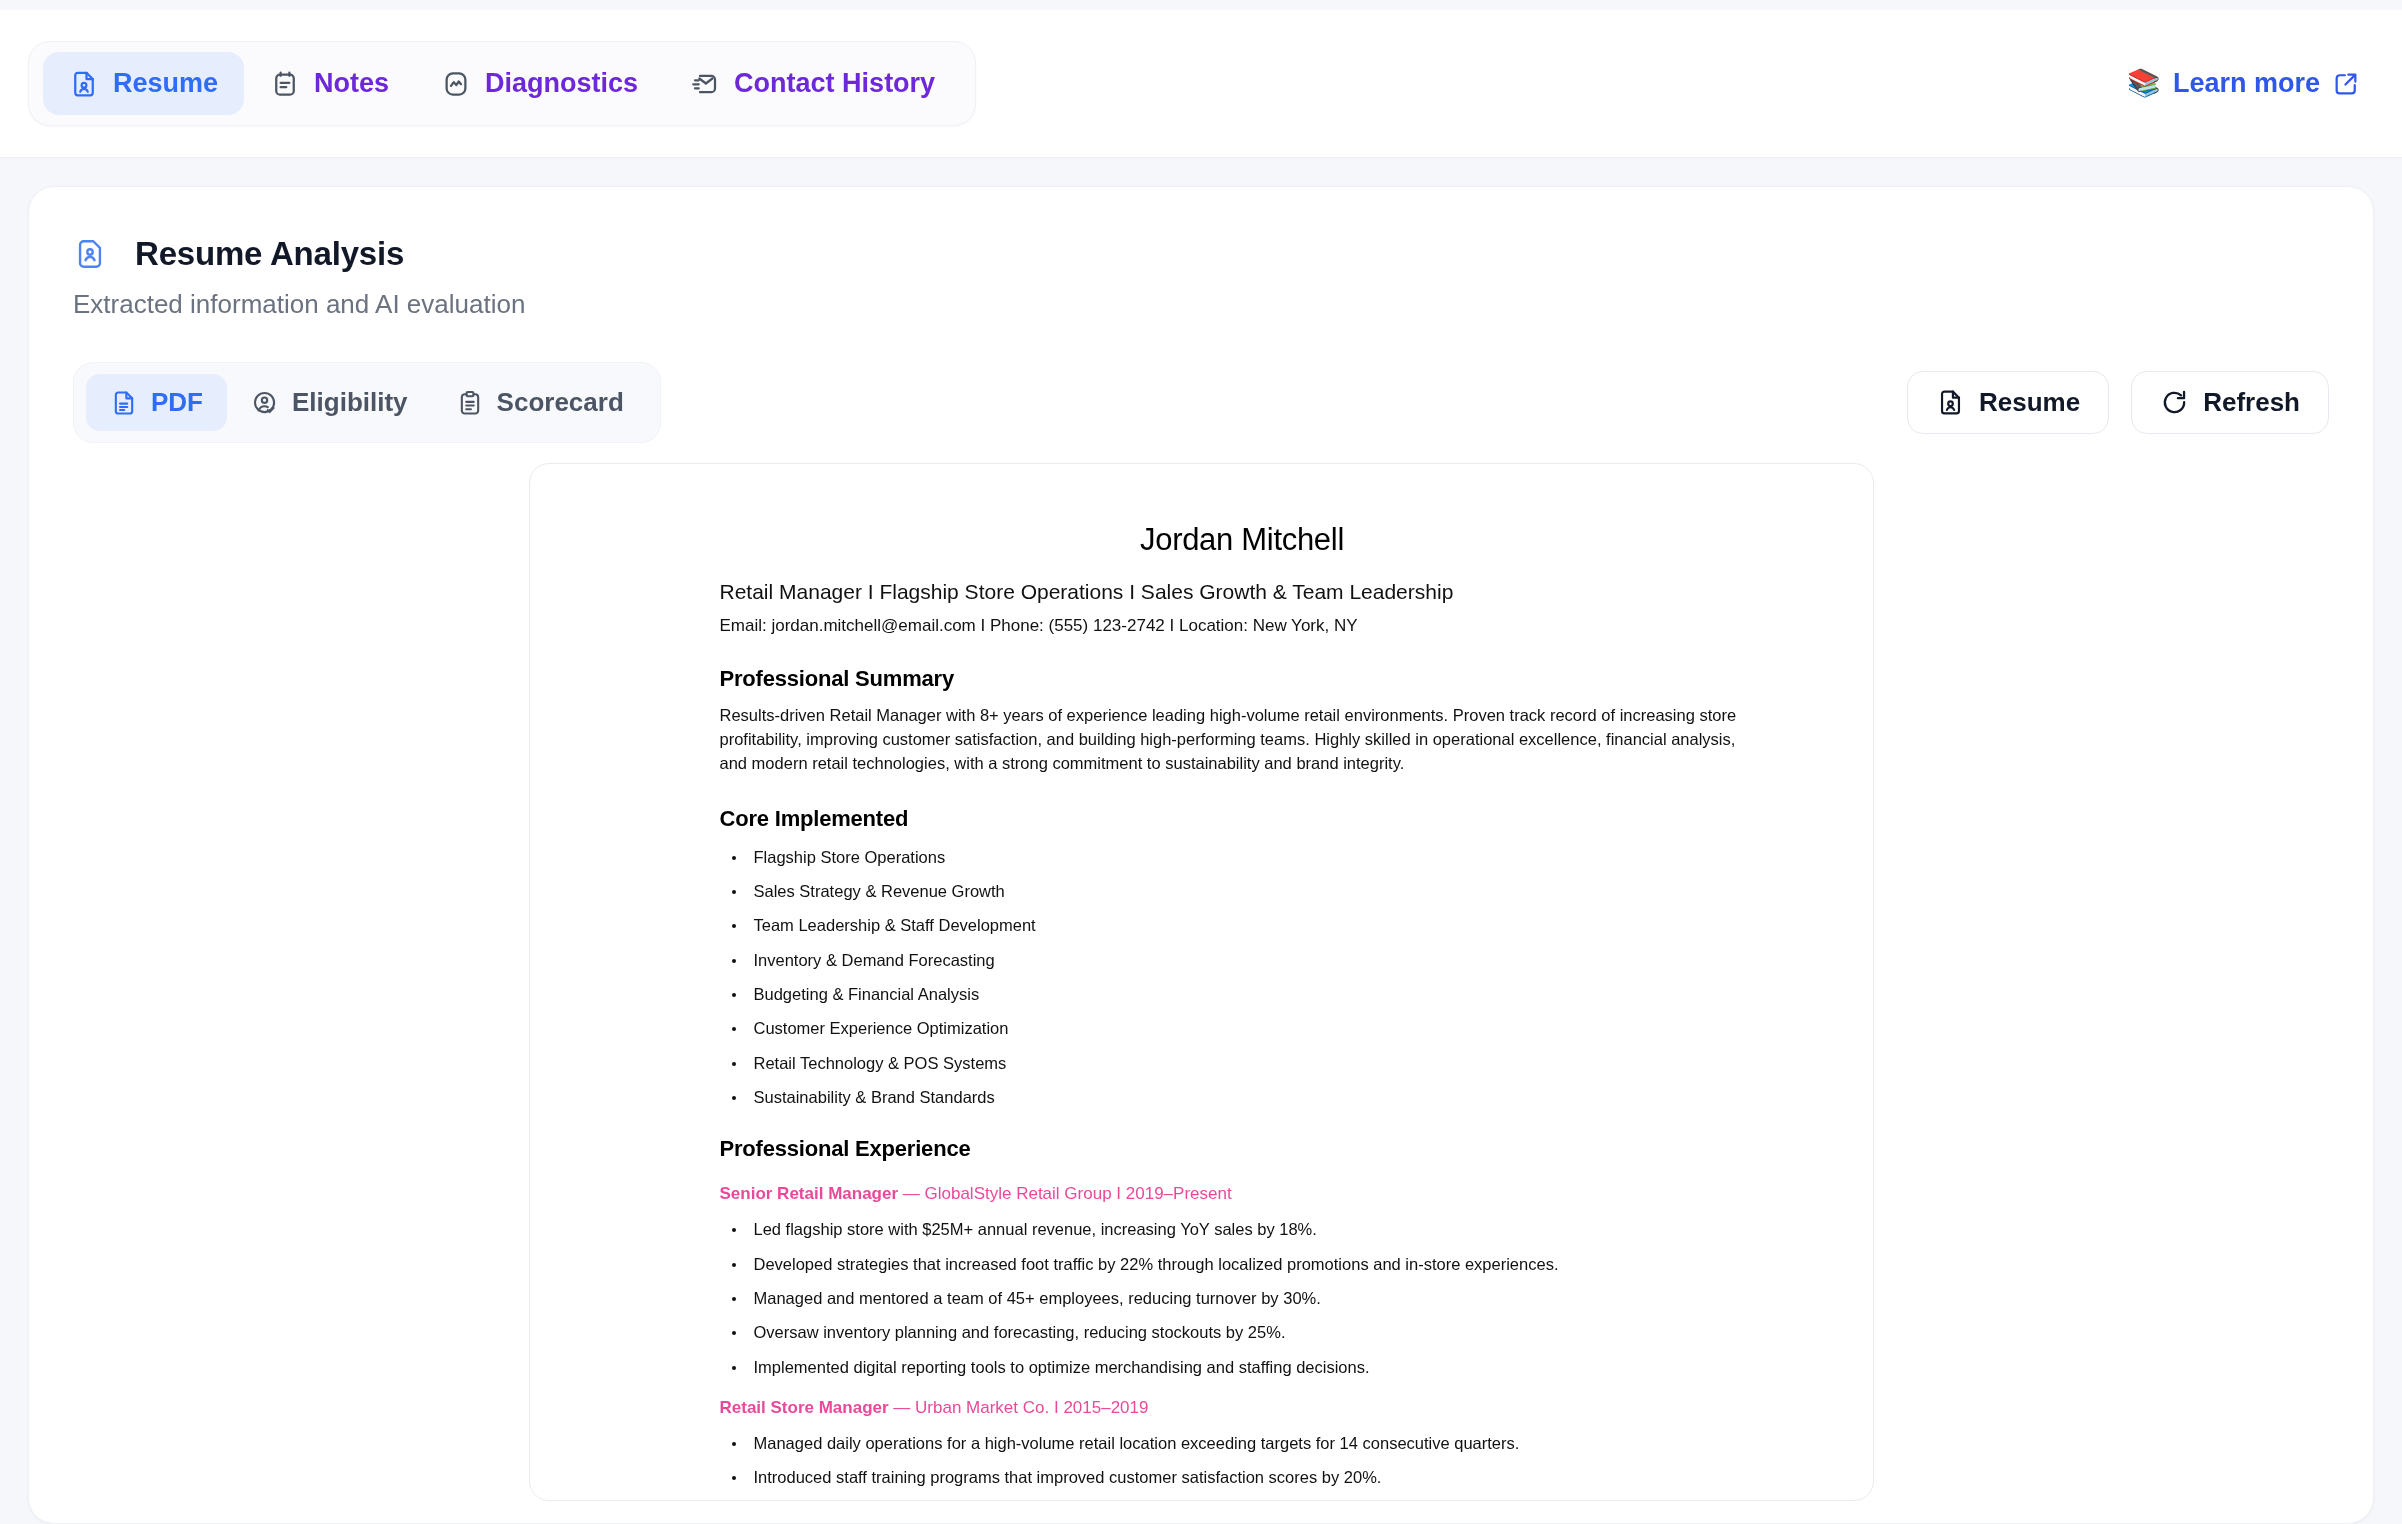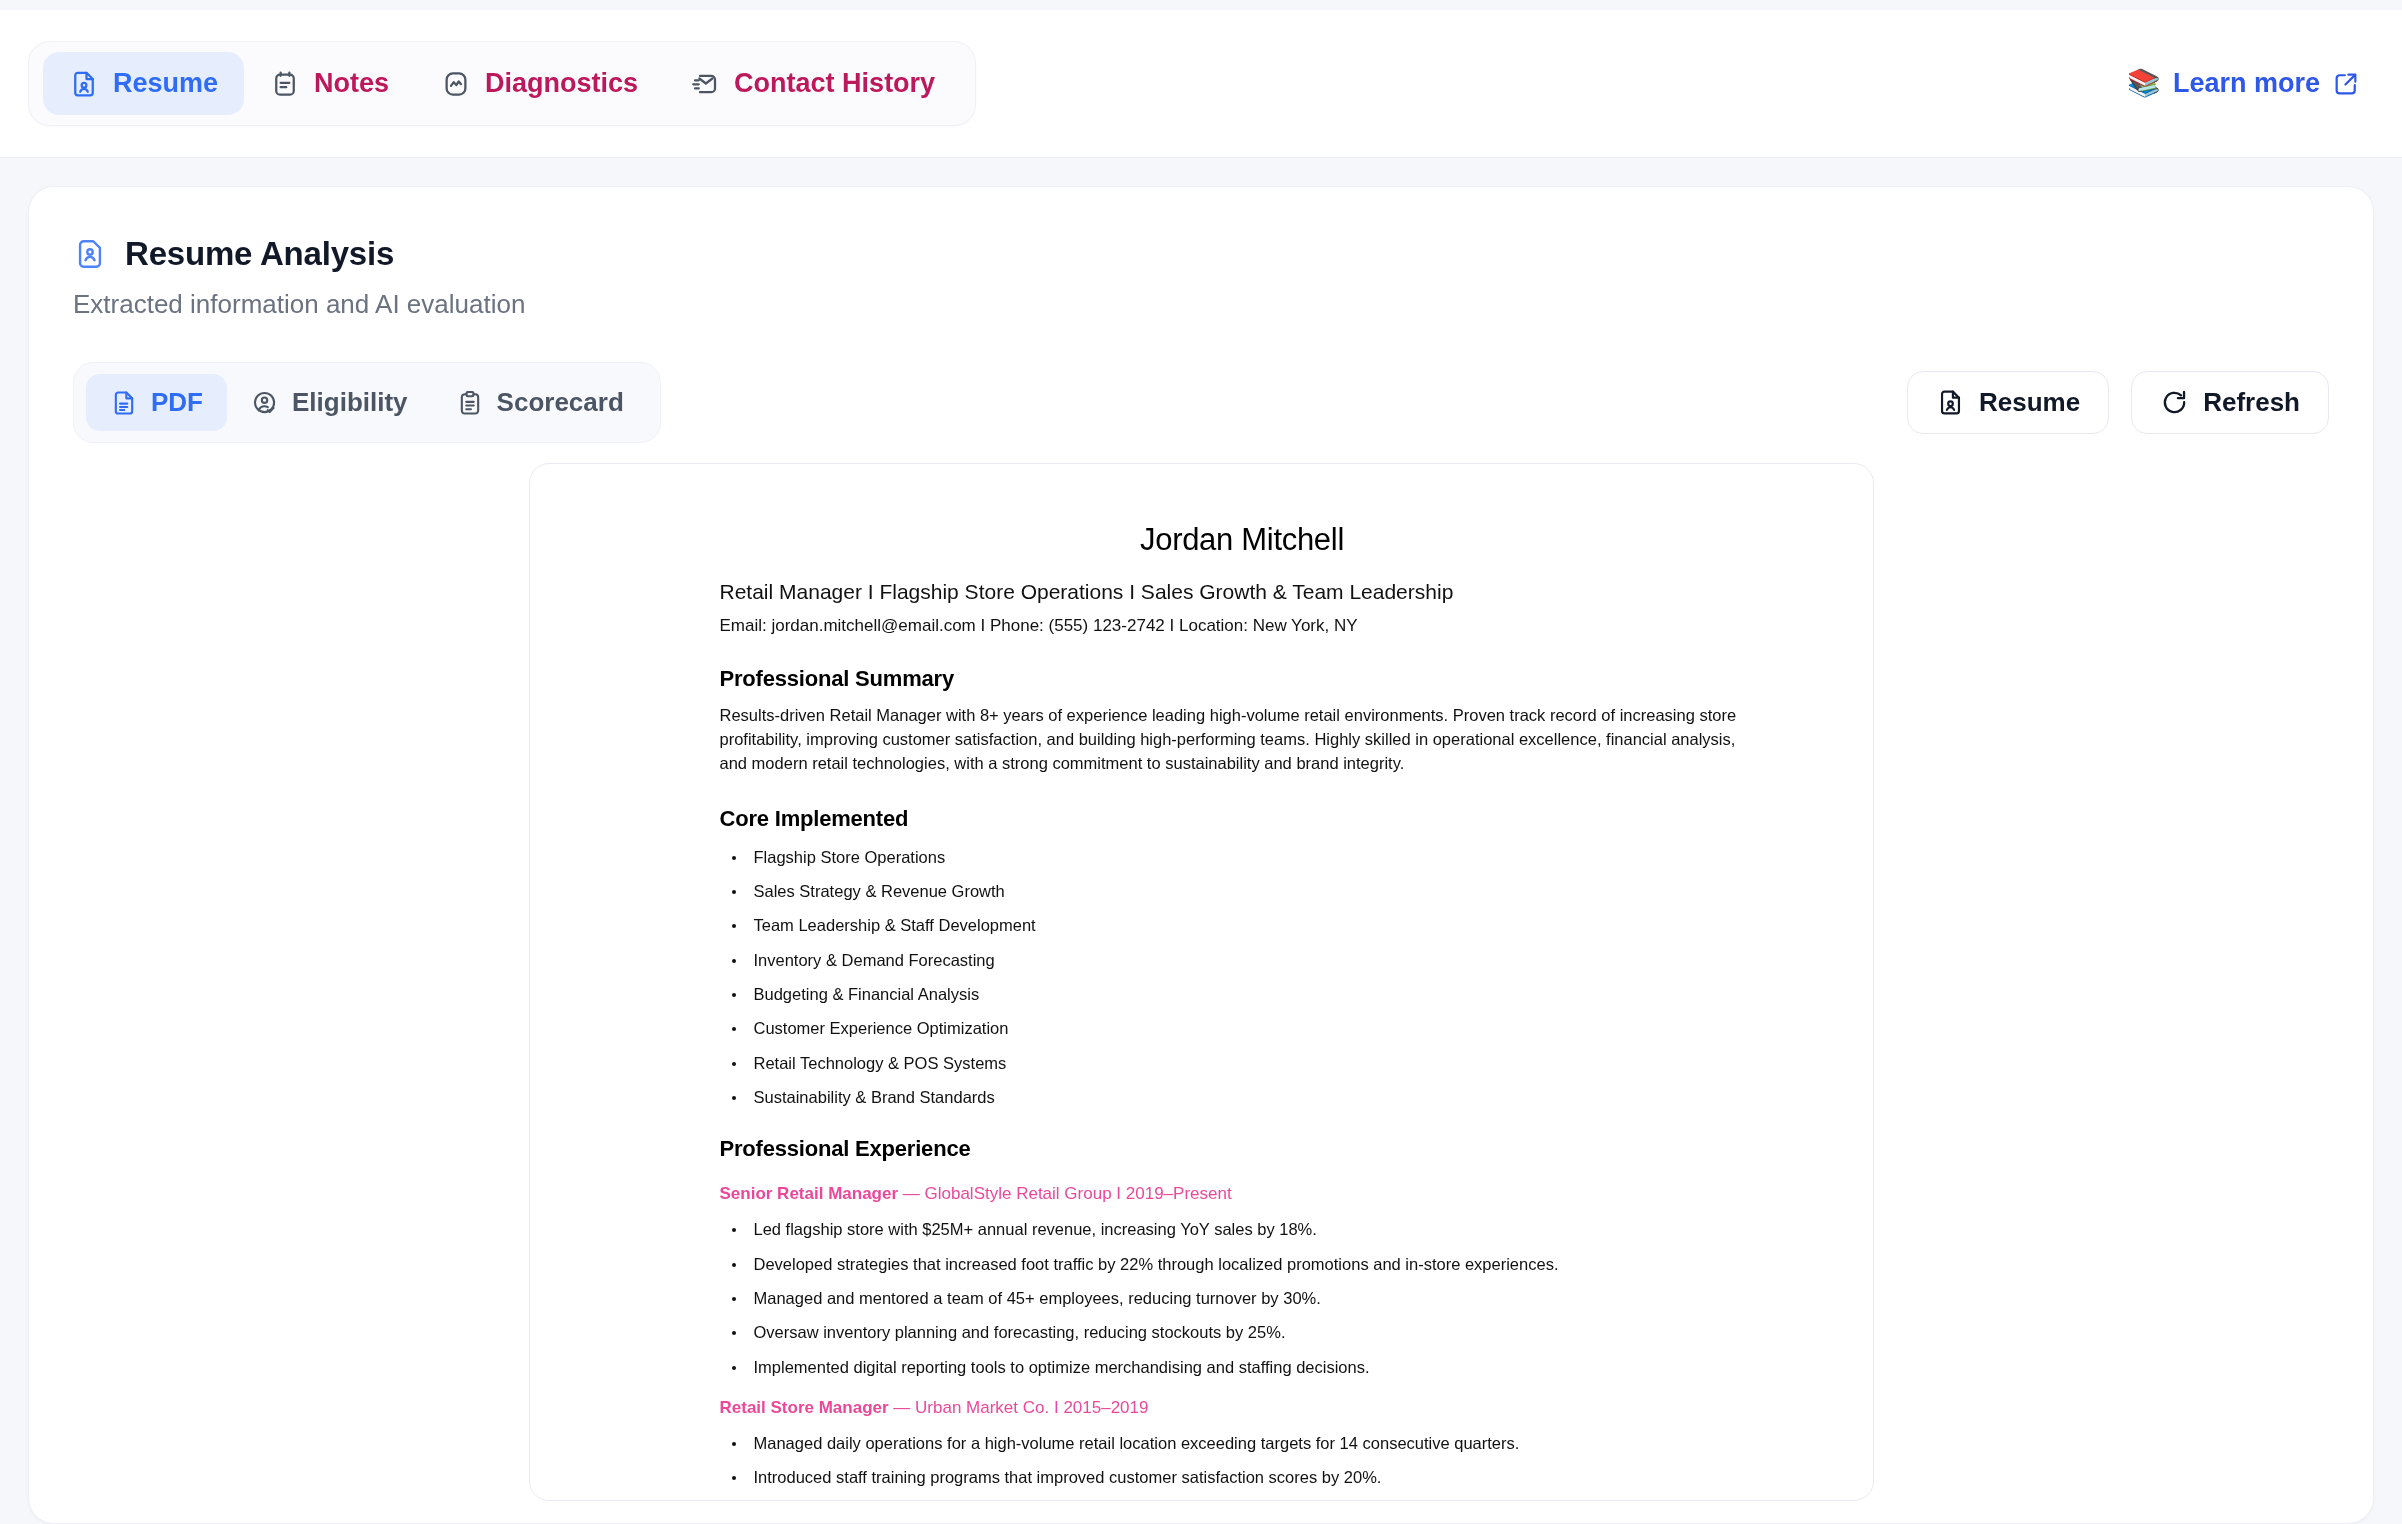--- a/index.html
+++ b/index.html
@@ -46,21 +46,21 @@
   }
 
   .tab {
     display: flex;
     align-items: center;
     gap: 14px;
     padding: 16px 26px;
     border-radius: 16px;
     font-size: 27px;
     font-weight: 700;
-    color: #be185d;
+    color: #6d28d9;
     cursor: pointer;
     white-space: nowrap;
   }
   .tab .tab-ico { display: flex; align-items: center; }
   .tab.active {
     background: #e6edfd;
     color: #2f6df6;
   }
 
   .learn-more {
@@ -87,21 +87,21 @@
     border-radius: 26px;
     box-shadow: 0 1px 3px rgba(17,24,39,0.04);
     height: 100%;
     padding: 48px 44px 0 44px;
     overflow: hidden;
   }
 
   .card-title-row {
     display: flex;
     align-items: center;
-    gap: 18px;
+    gap: 28px;
   }
   .card-title {
     font-size: 33px;
     font-weight: 700;
     color: #111827;
     letter-spacing: -0.2px;
   }
   .card-subtitle {
     margin-top: 16px;
     font-size: 26px;

